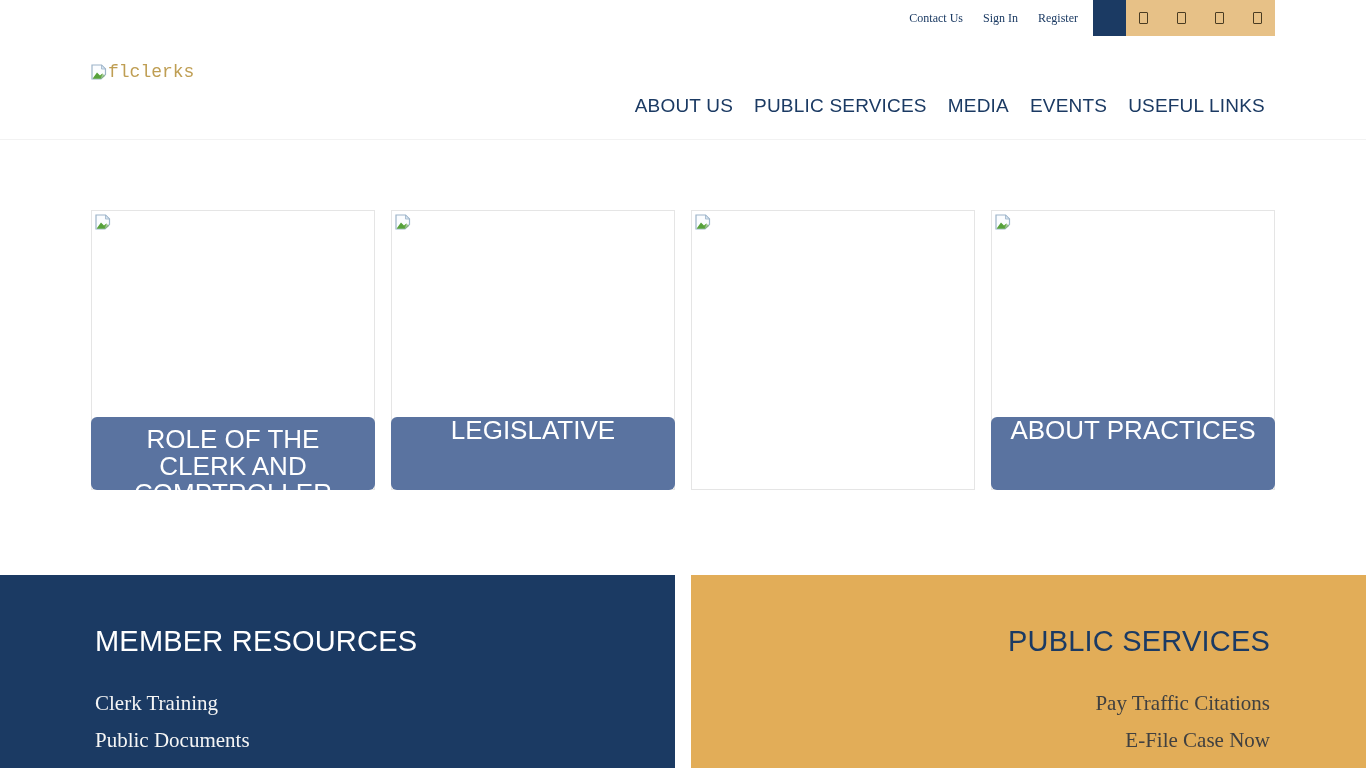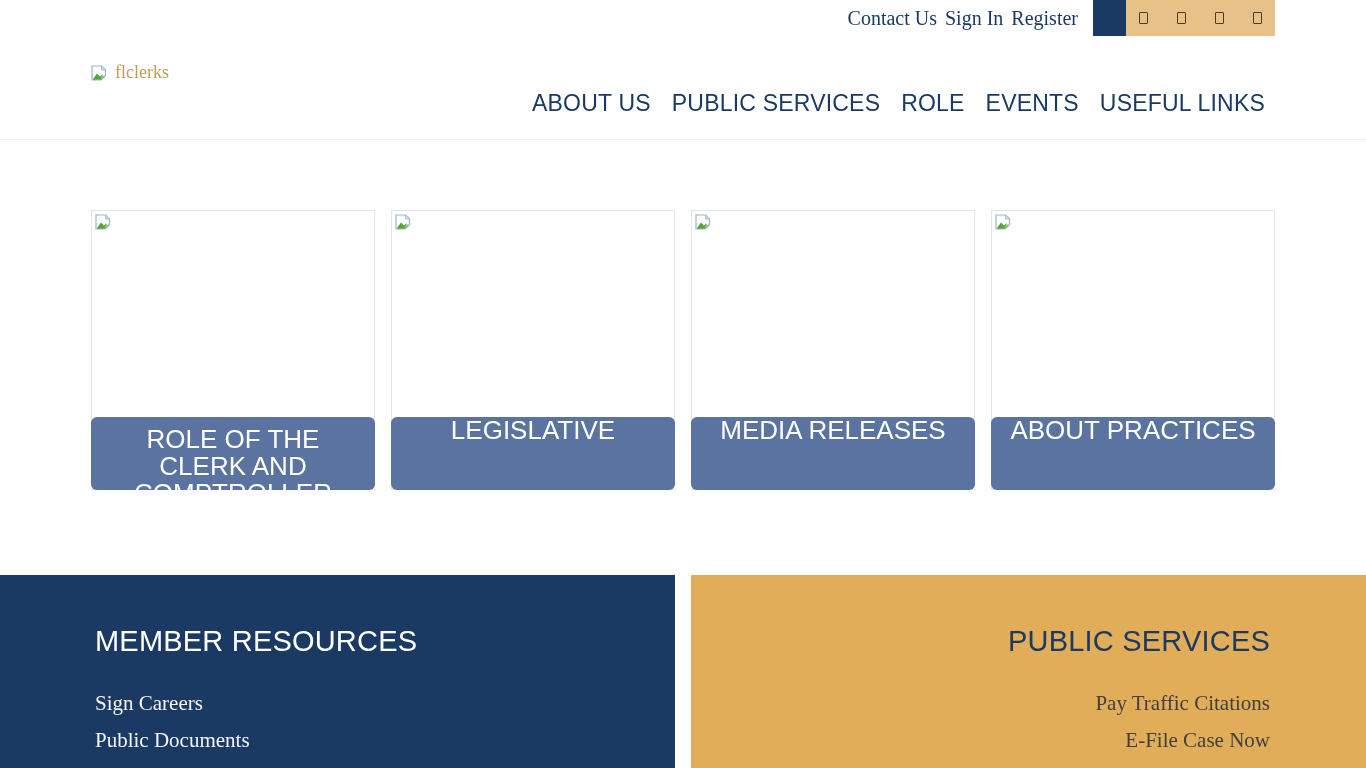--- a/index.html
+++ b/index.html
@@ -13,24 +13,24 @@
   
   .topbar {
     height: 36px;
     display: flex;
     justify-content: flex-end;
     align-items: stretch;
   }
   .topbar-links {
     display: flex;
     align-items: center;
-    gap: 8px;
+    gap: 20px;
     margin-right: 15px;
     font-family: "Liberation Serif", serif;
-    font-size: 20px;
+    font-size: 12px;
     color: #1b3a63;
   }
   .topbar-links a {
     color: #1b3a63;
     text-decoration: none;
     cursor: pointer;
   }
   .search-btn {
     width: 33px;
     height: 36px;
@@ -63,35 +63,35 @@
     height: 104px;
     border-bottom: 1px solid #f2f2f2;
     background: #ffffff;
   }
   .logo {
     position: absolute;
     left: 91px;
     top: 26px;
     display: flex;
     align-items: center;
-    gap: 8px;
-    font-family: Liberation Serif, serif;
+    gap: 1px;
+    font-family: Liberation Mono, monospace;
     font-size: 18px;
     color: #bf9e53;
     cursor: pointer;
   }
   .nav {
     position: absolute;
     right: 101px;
     bottom: 22px;
     display: flex;
     gap: 21px;
   }
   .nav a {
-    font-size: 23px;
+    font-size: 19px;
     color: #1b3a63;
     text-decoration: none;
     letter-spacing: 0.2px;
     cursor: pointer;
     white-space: nowrap;
   }
 
   
   .cards {
     margin: 70px 91px 0 91px;
@@ -211,21 +211,21 @@
 <div class="header">
   <div class="logo">
     <svg class="broken-img" width="16" height="16" viewBox="0 0 16 16">
         <use href="#brokenimg"></use>
       </svg>
     <span>flclerks</span>
   </div>
   <nav class="nav">
     <a>ABOUT US</a>
     <a>PUBLIC SERVICES</a>
-    <a>ROLE</a>
+    <a>MEDIA</a>
     <a>EVENTS</a>
     <a>USEFUL LINKS</a>
   </nav>
 </div>
 
 <div class="cards">
 
   <div class="card">
     <div class="card-imgbox">
       <svg class="broken-img" width="16" height="16" viewBox="0 0 16 16">
@@ -247,44 +247,41 @@
       <span>LEGISLATIVE</span>
     </div>
   </div>
 
   <div class="card">
     <div class="card-imgbox">
       <svg class="broken-img" width="16" height="16" viewBox="0 0 16 16">
           <use href="#brokenimg"></use>
         </svg>
     </div>
-    <div class="card-banner">
-      <span>MEDIA RELEASES</span>
-    </div>
   </div>
 
   <div class="card">
     <div class="card-imgbox">
       <svg class="broken-img" width="16" height="16" viewBox="0 0 16 16">
           <use href="#brokenimg"></use>
         </svg>
     </div>
     <div class="card-banner">
       <span>ABOUT PRACTICES</span>
     </div>
   </div>
 
 </div>
 
 <div class="bottom">
 
   <div class="panel panel-left">
     <div class="panel-title">MEMBER RESOURCES</div>
     <div class="panel-links">
-      <a>Sign Careers</a>
+      <a>Clerk Training</a>
       <a>Public Documents</a>
     </div>
   </div>
 
   <div class="panel panel-right">
     <div class="panel-title">PUBLIC SERVICES</div>
     <div class="panel-links">
       <a>Pay Traffic Citations</a>
       <a>E-File Case Now</a>
     </div>

